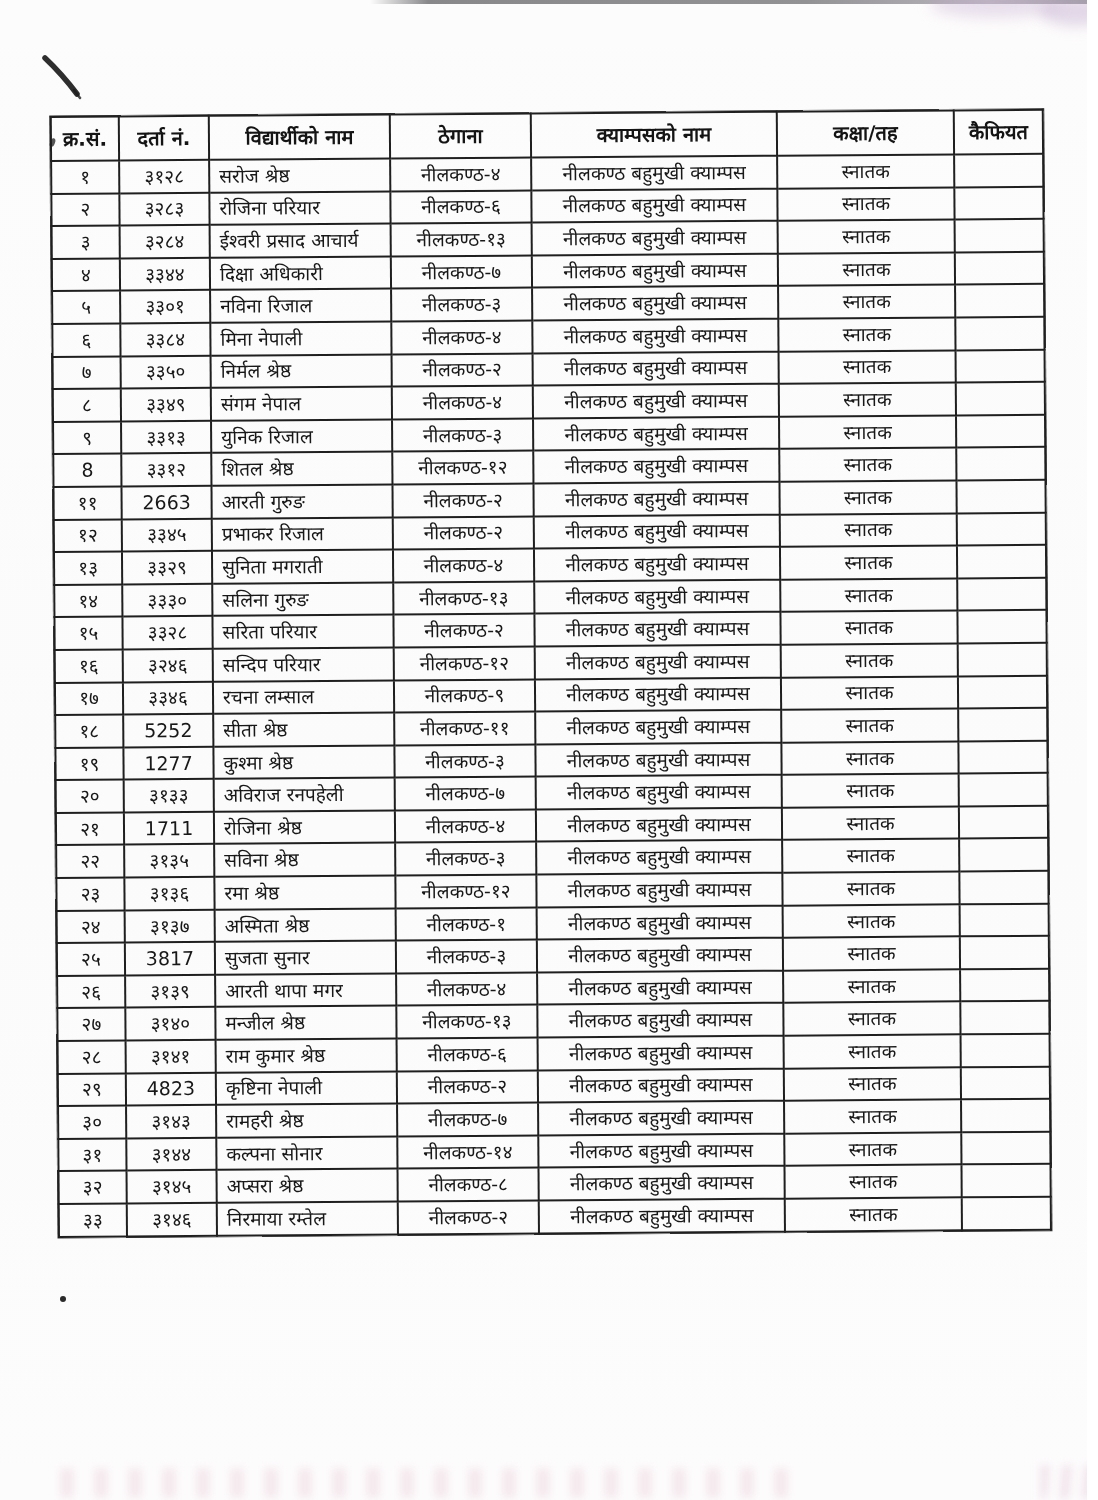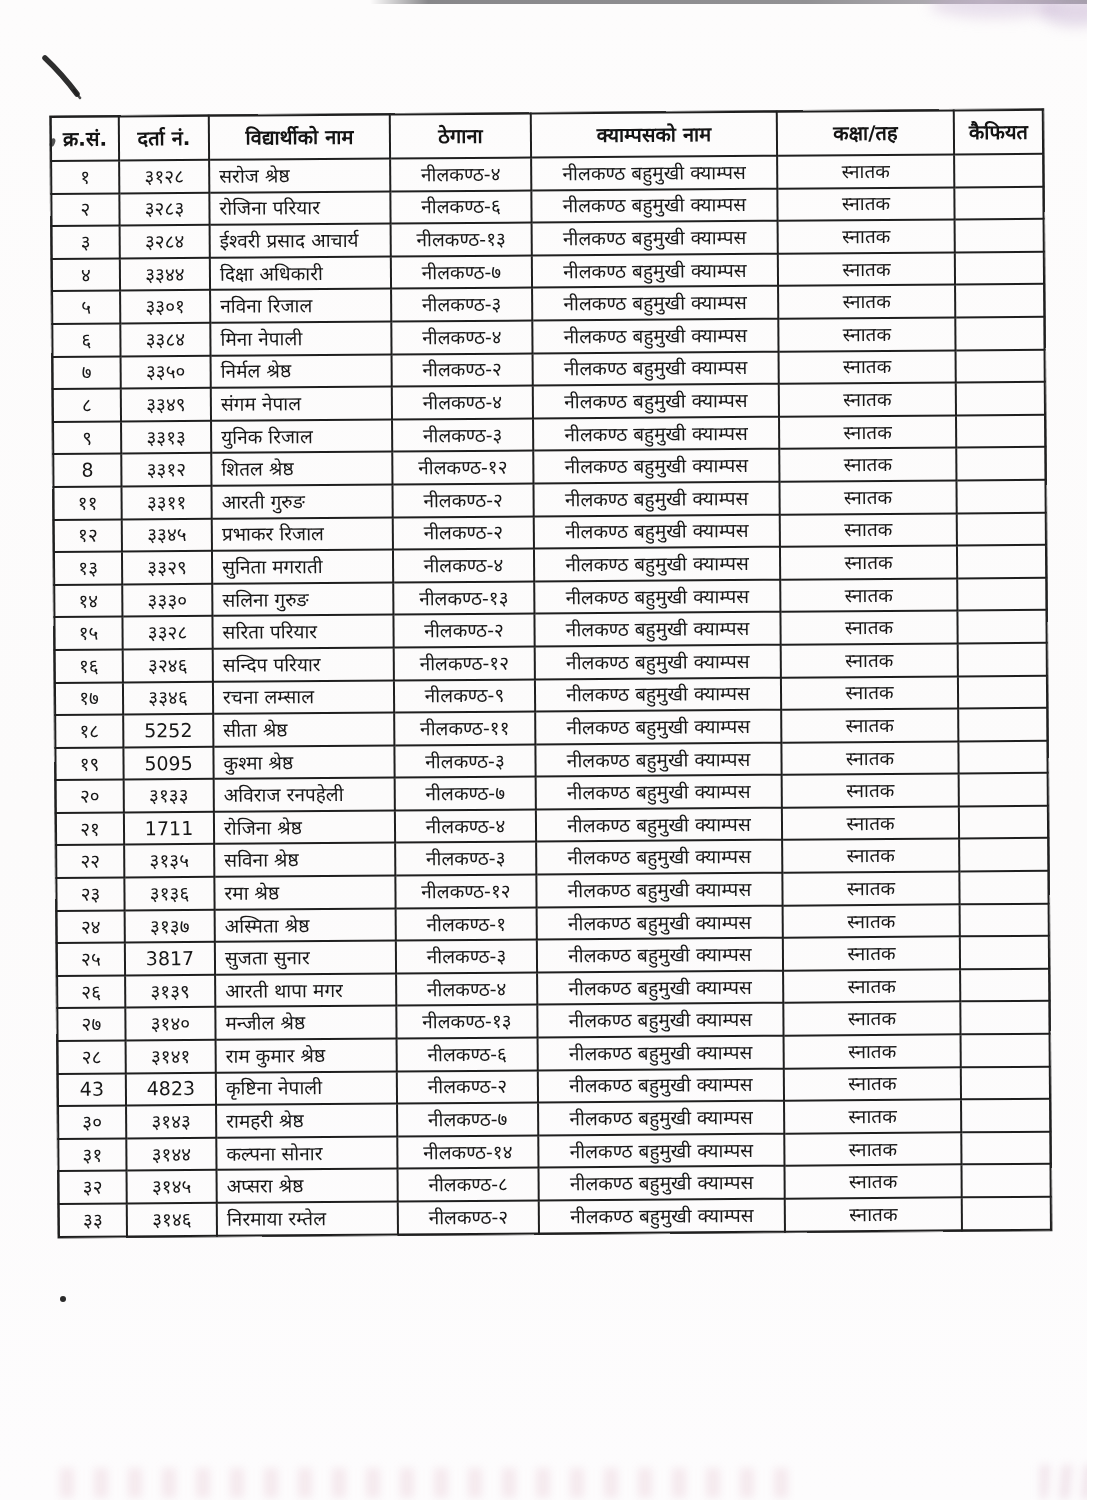--- a/index.html
+++ b/index.html
@@ -188,21 +188,21 @@
             <td>8</td>
             <td>३३१२</td>
             <td class="name">शितल श्रेष्ठ</td>
             <td>नीलकण्ठ-१२</td>
             <td>नीलकण्ठ बहुमुखी क्याम्पस</td>
             <td>स्नातक</td>
             <td></td>
           </tr>
           <tr>
             <td>११</td>
-            <td>३३११</td>
+            <td>2663</td>
             <td class="name">आरती गुरुङ</td>
             <td>नीलकण्ठ-२</td>
             <td>नीलकण्ठ बहुमुखी क्याम्पस</td>
             <td>स्नातक</td>
             <td></td>
           </tr>
           <tr>
             <td>१२</td>
             <td>३३४५</td>
             <td class="name">प्रभाकर रिजाल</td>
@@ -260,21 +260,21 @@
             <td>१८</td>
             <td>5252</td>
             <td class="name">सीता श्रेष्ठ</td>
             <td>नीलकण्ठ-११</td>
             <td>नीलकण्ठ बहुमुखी क्याम्पस</td>
             <td>स्नातक</td>
             <td></td>
           </tr>
           <tr>
             <td>१९</td>
-            <td>5095</td>
+            <td>1277</td>
             <td class="name">कुश्मा श्रेष्ठ</td>
             <td>नीलकण्ठ-३</td>
             <td>नीलकण्ठ बहुमुखी क्याम्पस</td>
             <td>स्नातक</td>
             <td></td>
           </tr>
           <tr>
             <td>२०</td>
             <td>३१३३</td>
             <td class="name">अविराज रनपहेली</td>
@@ -349,21 +349,21 @@
           <tr>
             <td>२८</td>
             <td>३१४१</td>
             <td class="name">राम कुमार श्रेष्ठ</td>
             <td>नीलकण्ठ-६</td>
             <td>नीलकण्ठ बहुमुखी क्याम्पस</td>
             <td>स्नातक</td>
             <td></td>
           </tr>
           <tr>
-            <td>43</td>
+            <td>२९</td>
             <td>4823</td>
             <td class="name">कृष्टिना नेपाली</td>
             <td>नीलकण्ठ-२</td>
             <td>नीलकण्ठ बहुमुखी क्याम्पस</td>
             <td>स्नातक</td>
             <td></td>
           </tr>
           <tr>
             <td>३०</td>
             <td>३१४३</td>

